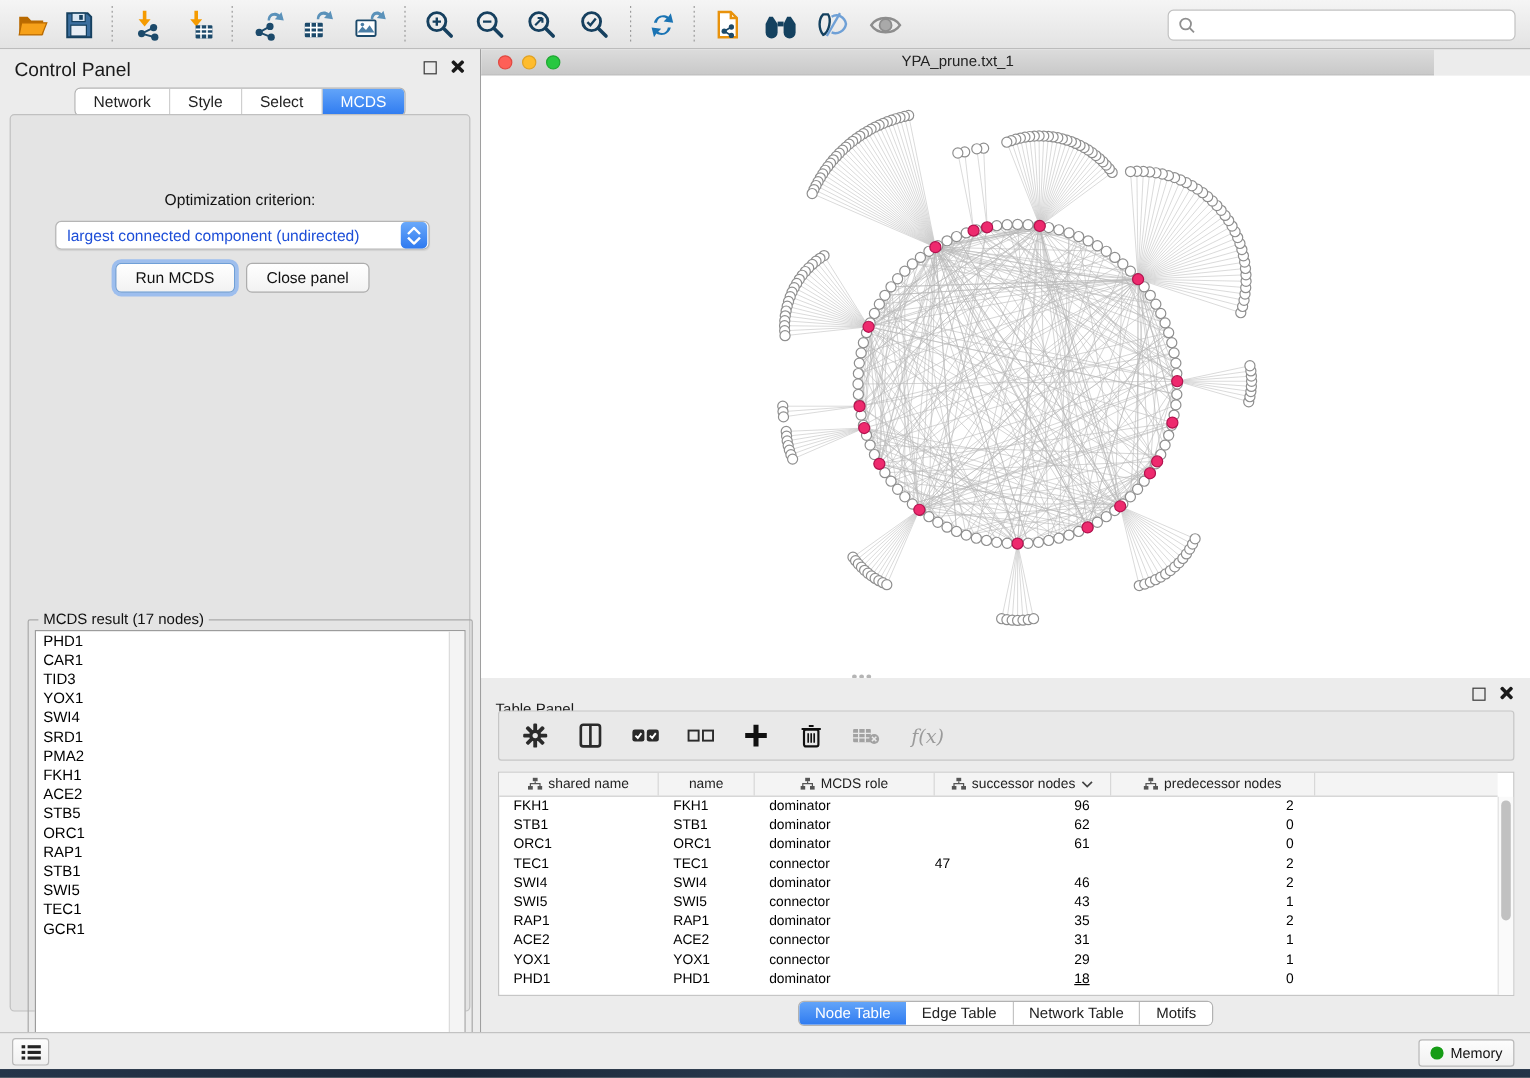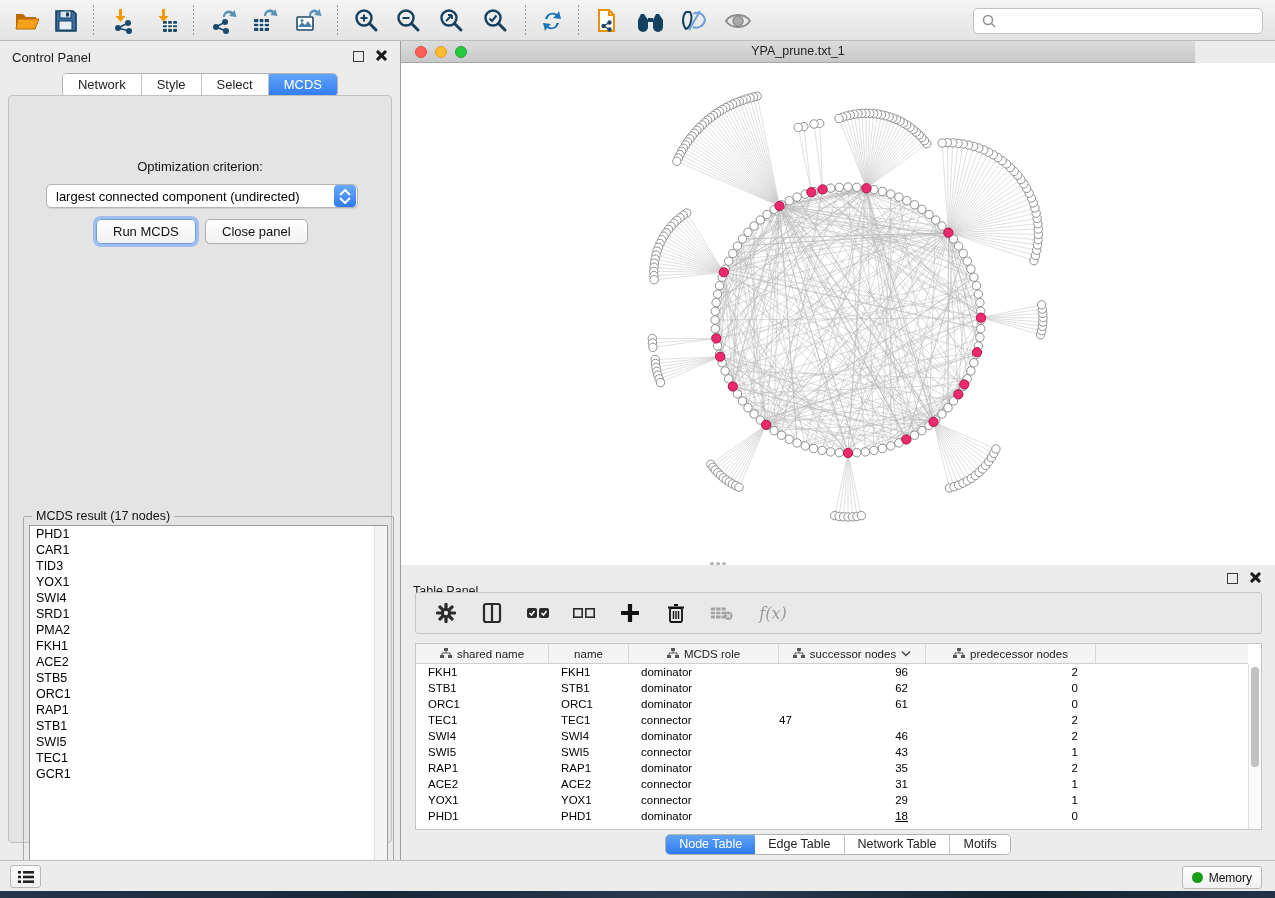--- a/index.html
+++ b/index.html
@@ -17,39 +17,39 @@
     display:flex; align-items:center; justify-content:center; cursor:pointer; }
   .tb-sep { position:absolute; top:5px; width:1px; height:30px;
     background-image:linear-gradient(#9a9a9a 40%, transparent 40%); background-size:1px 4px; }
   #tb-search { position:absolute; right:12px; top:8px; width:290px; height:26px; background:#fff;
     border:1px solid #c2c2c2; border-radius:5px; display:flex; align-items:center; padding-left:7px; }
   #tb-search input { border:none; outline:none; flex:1; height:20px; font-size:12px; background:transparent; }
 
   
   #control-panel { position:absolute; left:0; top:41px; width:401px; height:819px;
     background:#ececec; border-right:1px solid #9f9f9f; }
-  #cp-title { position:absolute; left:12px; top:9px; font-size:13px; color:#1a1a1a; }
+  #cp-title { position:absolute; left:12px; top:9px; font-size:16px; color:#1a1a1a; }
   .panel-float { position:absolute; top:10px; width:11px; height:11px; border:1.5px solid #3a3a3a; }
   .panel-close { position:absolute; top:8px; width:13px; height:13px; }
   .panel-close:before,.panel-close:after { content:""; position:absolute; left:6px; top:0;
     width:3px; height:13px; background:#1a1a1a; border-radius:1px; }
   .panel-close:before { transform:rotate(45deg);} .panel-close:after { transform:rotate(-45deg);}
   #cp-tabs { position:absolute; left:0; right:0; top:32px; display:flex; justify-content:center; }
   .seg { display:flex; border:1px solid #b2b2b2; border-radius:5px; background:#fff; overflow:hidden; }
   .seg-tab { font-size:13px; color:#222; padding:3px 15px 4px; border-right:1px solid #c4c4c4;
     background:#fff; cursor:pointer; }
   .seg-tab:last-child { border-right:none; }
   .seg-tab.active { background:linear-gradient(#62a4f9,#2f7bf0); color:#fff; border-right:none; }
   #cp-body { position:absolute; left:8px; right:8px; top:54px; height:748px;
     background:#e4e4e4; border:1px solid #c0c0c0; border-radius:4px; }
   #opt-label { position:absolute; left:0; right:0; top:63px; text-align:center; font-size:13px; color:#111; }
   #opt-select { position:absolute; left:37px; top:88px; width:312px; height:24px; background:#fff;
     border:1px solid #b5b5b5; border-radius:5px; display:flex; align-items:center; cursor:pointer;
     box-shadow:0 1px 1px rgba(0,0,0,.08); }
-  #opt-select .sel-text { flex:1; font-size:13px; color:#000000; padding-left:9px; white-space:nowrap; }
+  #opt-select .sel-text { flex:1; font-size:13px; color:#1d4ed8; padding-left:9px; white-space:nowrap; }
   #opt-select .sel-step { width:22px; height:22px; margin:0 1px; border-radius:4px;
     background:linear-gradient(#6aa9fa,#2f7af0); display:flex; flex-direction:column;
     align-items:center; justify-content:center; gap:1px; }
   .btn { background:linear-gradient(#ffffff,#f2f2f2); border:1px solid #adadad; border-radius:5px;
     font-size:13px; color:#111; padding:4px 16px; cursor:pointer; font-family:"Liberation Sans",sans-serif;}
   #run-btn { position:absolute; left:87px; top:123px; box-shadow:0 0 0 3px rgba(110,165,245,.6);
     border-color:#6f9fd8; }
   #close-panel-btn { position:absolute; left:196px; top:123px; }
   #result-box { position:absolute; left:14px; top:420px; width:371px; height:371px;
     border:1px solid #a9a9a9; border-radius:2px; }

